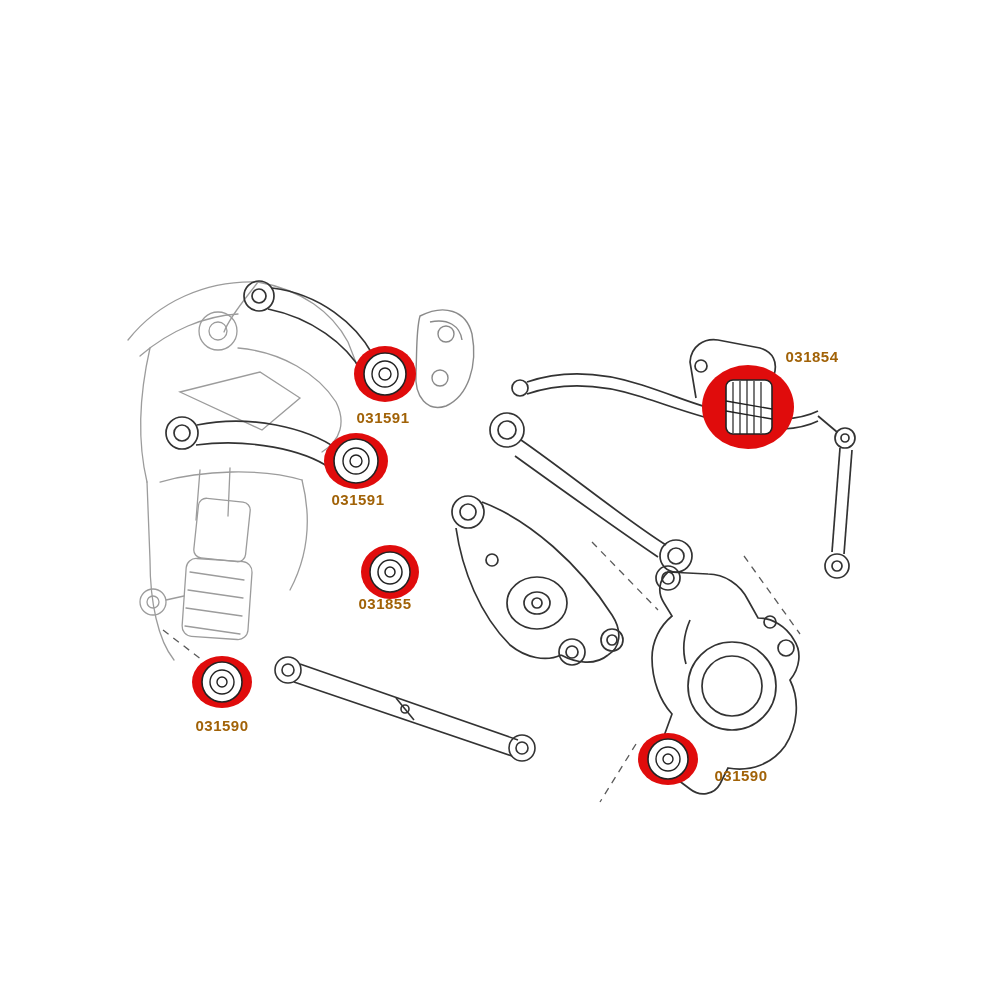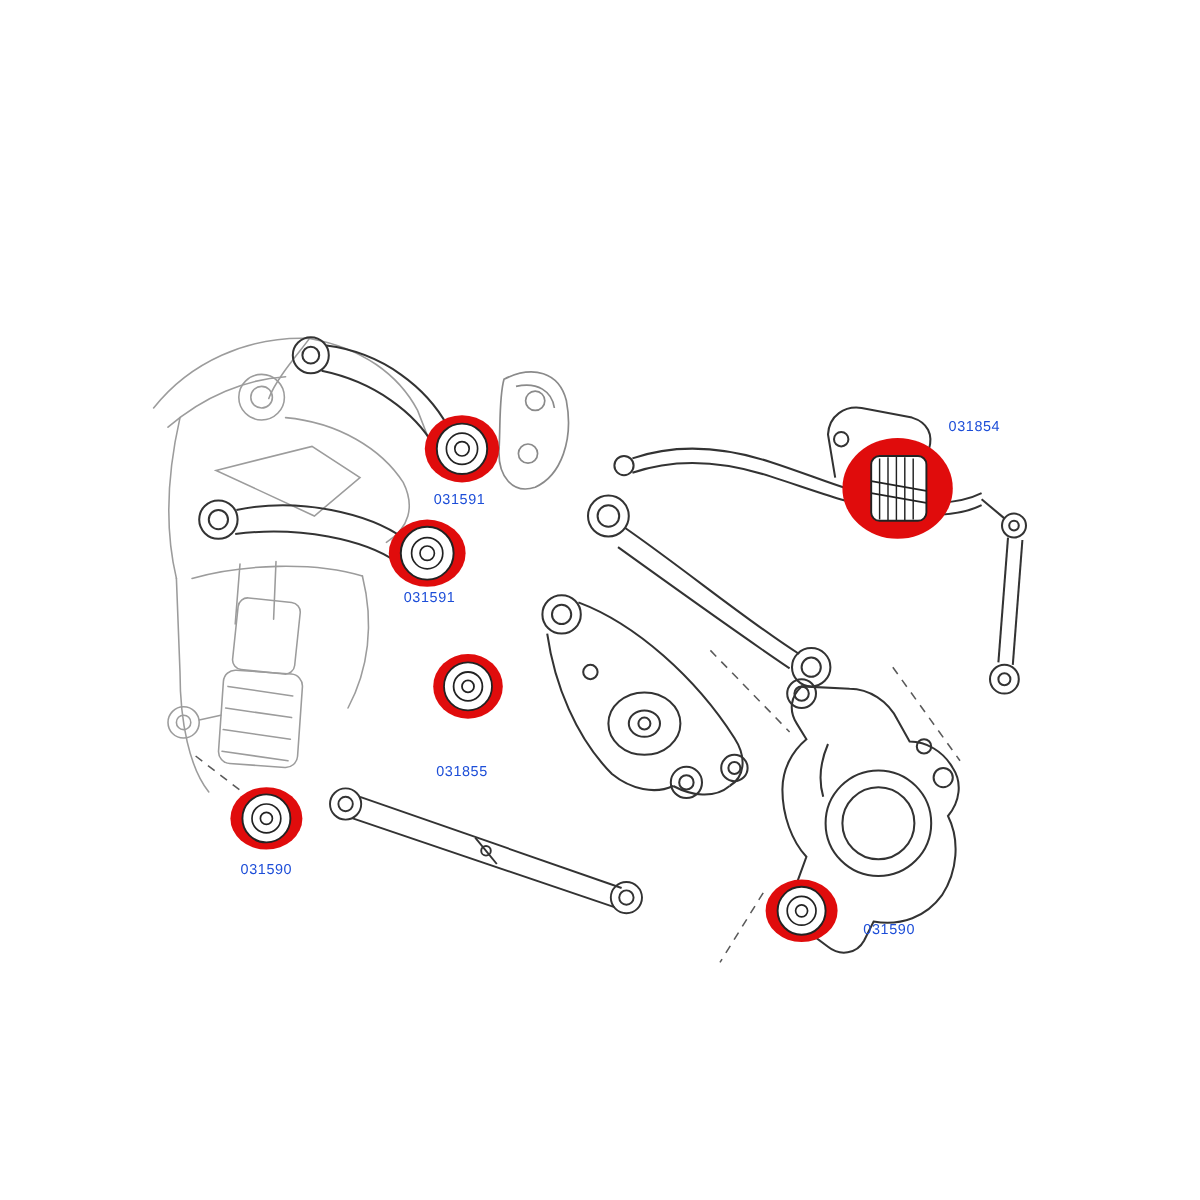--- a/index.html
+++ b/index.html
@@ -17,23 +17,23 @@
   }
   #artwork {
     position: absolute;
     left: 0;
     top: 0;
   }
   .part-label {
     position: absolute;
     width: 120px;
     text-align: center;
-    font-size: 12px;
-    font-weight: normal;
-    color: #1d4ed8;
+    font-size: 15px;
+    font-weight: bold;
+    color: #a16207;
     letter-spacing: 0.5px;
     user-select: none;
   }
 </style>
 </head>
 <body>
 
 <div id="stage">
 
   <svg id="artwork" width="1000" height="1000" viewBox="0 0 1000 1000">
@@ -197,19 +197,19 @@
         <circle cx="390" cy="572" r="5" fill="#ffffff" stroke="#222" stroke-width="1.5"></circle>
       </g>
     </svg>
 
   <div class="part-label" style="left:323px; top:409px;">031591</div>
 
   <div class="part-label" style="left:298px; top:491px;">031591</div>
 
   <div class="part-label" style="left:752px; top:348px;">031854</div>
 
-  <div class="part-label" style="left:325px; top:636px;">031855</div>
+  <div class="part-label" style="left:325px; top:595px;">031855</div>
 
   <div class="part-label" style="left:162px; top:717px;">031590</div>
 
   <div class="part-label" style="left:681px; top:767px;">031590</div>
 
 </div>
 
 </body></html>

